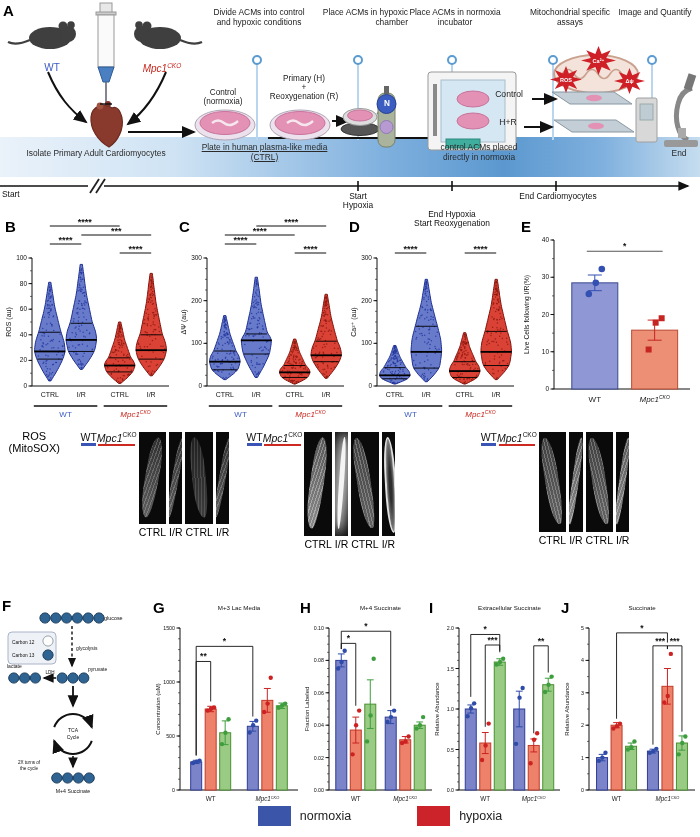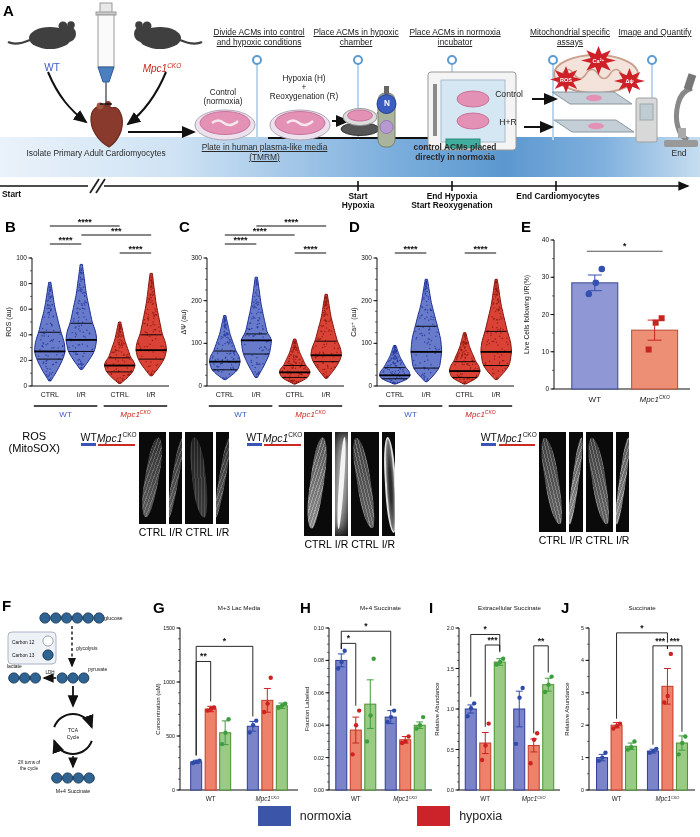--- a/index.html
+++ b/index.html
@@ -3,24 +3,24 @@
 <meta charset="utf-8">
 <style>
   html,body{margin:0;padding:0;background:#fff;font-family:"Liberation Sans","DejaVu Sans",sans-serif;}
   #fig{position:relative;width:700px;height:837px;background:#fff;overflow:hidden;color:#111;}
   .plabel{position:absolute;font-weight:bold;font-size:15px;color:#000;z-index:30;}
   
   #panelA{position:absolute;left:0;top:0;width:700px;height:215px;}
   .a-title{position:absolute;left:150px;top:4px;width:548px;text-align:center;font-size:9.3px;color:#111;text-decoration:underline;z-index:5;}
   .a-band{position:absolute;left:0;top:137px;width:700px;height:40px;background:linear-gradient(90deg,#eaf2fa 0%,#cfe3f4 25%,#7fb0de 55%,#5b98cf 72%,#7fb0de 86%,#c6ddef 100%);z-index:1;}
   .a-art{position:absolute;left:0;top:0;z-index:6;}
-  .a-step{position:absolute;top:28px;width:104px;text-align:center;font-size:8.4px;line-height:1.15;color:#222;z-index:7;text-decoration:underline;}
+  .a-step{position:absolute;top:8px;width:104px;text-align:center;font-size:8.4px;line-height:1.15;color:#222;z-index:7;}
   .a-label{position:absolute;font-size:8.2px;line-height:1.12;text-align:center;color:#222;z-index:7;}
   .a-band-text{position:absolute;font-size:8.4px;line-height:1.15;text-align:center;color:#2a2a2a;z-index:7;}
-  .a-tl{position:absolute;font-size:8.4px;line-height:1.12;text-align:center;color:#111;z-index:7;font-weight:bold;}
+  .a-tl{position:absolute;font-size:8.4px;line-height:1.12;text-align:center;color:#111;z-index:7;}
   .wt-label{color:#3A5BC7;font-size:10px;}
   .cko-label{color:#C7251C;font-size:10px;font-style:italic;}
   .cko-label sup{font-size:6.5px;}
   .burst{position:absolute;z-index:8;background:#cf2027;display:flex;align-items:center;justify-content:center;
     clip-path:polygon(100% 50%,72% 59%,85% 85%,59% 72%,50% 100%,41% 72%,15% 85%,28% 59%,0% 50%,28% 41%,15% 15%,41% 28%,50% 0%,59% 28%,85% 15%,72% 41%);}
   .burst span{color:#fff;font-size:5.5px;font-weight:bold;}
   
   .chart{position:absolute;}
   
   #microrow{position:absolute;left:0;top:430px;width:700px;height:165px;display:flex;gap:3px;}
@@ -190,36 +190,36 @@
     <div class="burst" style="left:581px;top:46px;width:35px;height:29px;">
         <span>Ca²⁺</span>
       </div>
     <div class="burst" style="left:614px;top:68px;width:31px;height:26px;">
         <span>Δψ</span>
       </div>
 
     <div class="a-label wt-label" style="left:32px;top:62px;width:40px;">WT</div>
     <div class="a-label cko-label" style="left:132px;top:62px;width:60px;"><i>Mpc1</i><sup>CKO</sup></div>
     <div class="a-step" style="left:207px;">Divide ACMs into control and hypoxic conditions</div>
-    <div class="a-step" style="left:304px;">Place ACMs in hypoxic chamber</div>
+    <div class="a-step" style="left:304px;text-align:right;">Place ACMs in hypoxic chamber</div>
     <div class="a-step" style="left:403px;">Place ACMs in normoxia incubator</div>
     <div class="a-step" style="left:518px;">Mitochondrial specific assays</div>
     <div class="a-step" style="left:603px;">Image and Quantify</div>
     <div class="a-label" style="left:192px;top:88px;width:62px;"><span>Control</span><br><span>(normoxia)</span></div>
-    <div class="a-label" style="left:262px;top:74px;width:84px;"><span>Hypoxia (H)</span><br><span>+</span><br><span>Reoxygenation (R)</span></div>
+    <div class="a-label" style="left:262px;top:74px;width:84px;"><span>Primary (H)</span><br><span>+</span><br><span>Reoxygenation (R)</span></div>
     <div class="a-label" style="left:380px;top:99px;width:14px;color:#fff;font-weight:bold;z-index:8;">N</div>
     <div class="a-label" style="left:488px;top:90px;width:42px;font-size:8.6px;">Control</div>
     <div class="a-label" style="left:492px;top:118px;width:32px;font-size:8.6px;">H+R</div>
     <div class="a-band-text" style="left:6px;top:149px;width:180px;">Isolate Primary Adult Cardiomyocytes</div>
-    <div class="a-band-text" style="left:192px;top:143px;width:145px;text-decoration:underline;"><span>Plate in human plasma-like media</span><br><span>(TMRM)</span></div>
-    <div class="a-band-text" style="left:400px;top:143px;width:110px;font-weight:bold;"><span>control ACMs placed</span><br><span>directly in normoxia</span></div>
+    <div class="a-band-text" style="left:192px;top:143px;width:145px;text-decoration:underline;"><span>Plate in human plasma-like media</span><br><span>(CTRL)</span></div>
+    <div class="a-band-text" style="left:424px;top:143px;width:110px;"><span>control ACMs placed</span><br><span>directly in normoxia</span></div>
     <div class="a-band-text" style="left:662px;top:149px;width:34px;">End</div>
     <div class="a-tl" style="left:2px;top:190px;width:36px;text-align:left;">Start</div>
     <div class="a-tl" style="left:328px;top:192px;width:60px;"><span>Start</span><br><span>Hypoxia</span></div>
-    <div class="a-tl" style="left:398px;top:192px;width:108px;"><span>End Hypoxia</span><br><span>Start Reoxygenation</span></div>
+    <div class="a-tl" style="left:398px;top:210px;width:108px;"><span>End Hypoxia</span><br><span>Start Reoxygenation</span></div>
     <div class="a-tl" style="left:510px;top:192px;width:96px;">End Cardiomyocytes</div>
   </div>
 
   <span class="plabel" style="left:5px;top:218px;">B</span>
   <span class="plabel" style="left:179px;top:218px;">C</span>
   <span class="plabel" style="left:349px;top:218px;">D</span>
   <span class="plabel" style="left:521px;top:218px;">E</span>
   <svg class="chart" style="left:2px;top:216px;" width="175" height="217">
       <line x1="30" y1="42" x2="30" y2="170" stroke="#111" stroke-width="1"></line>
       <line x1="30" y1="170" x2="167" y2="170" stroke="#111" stroke-width="1"></line>

